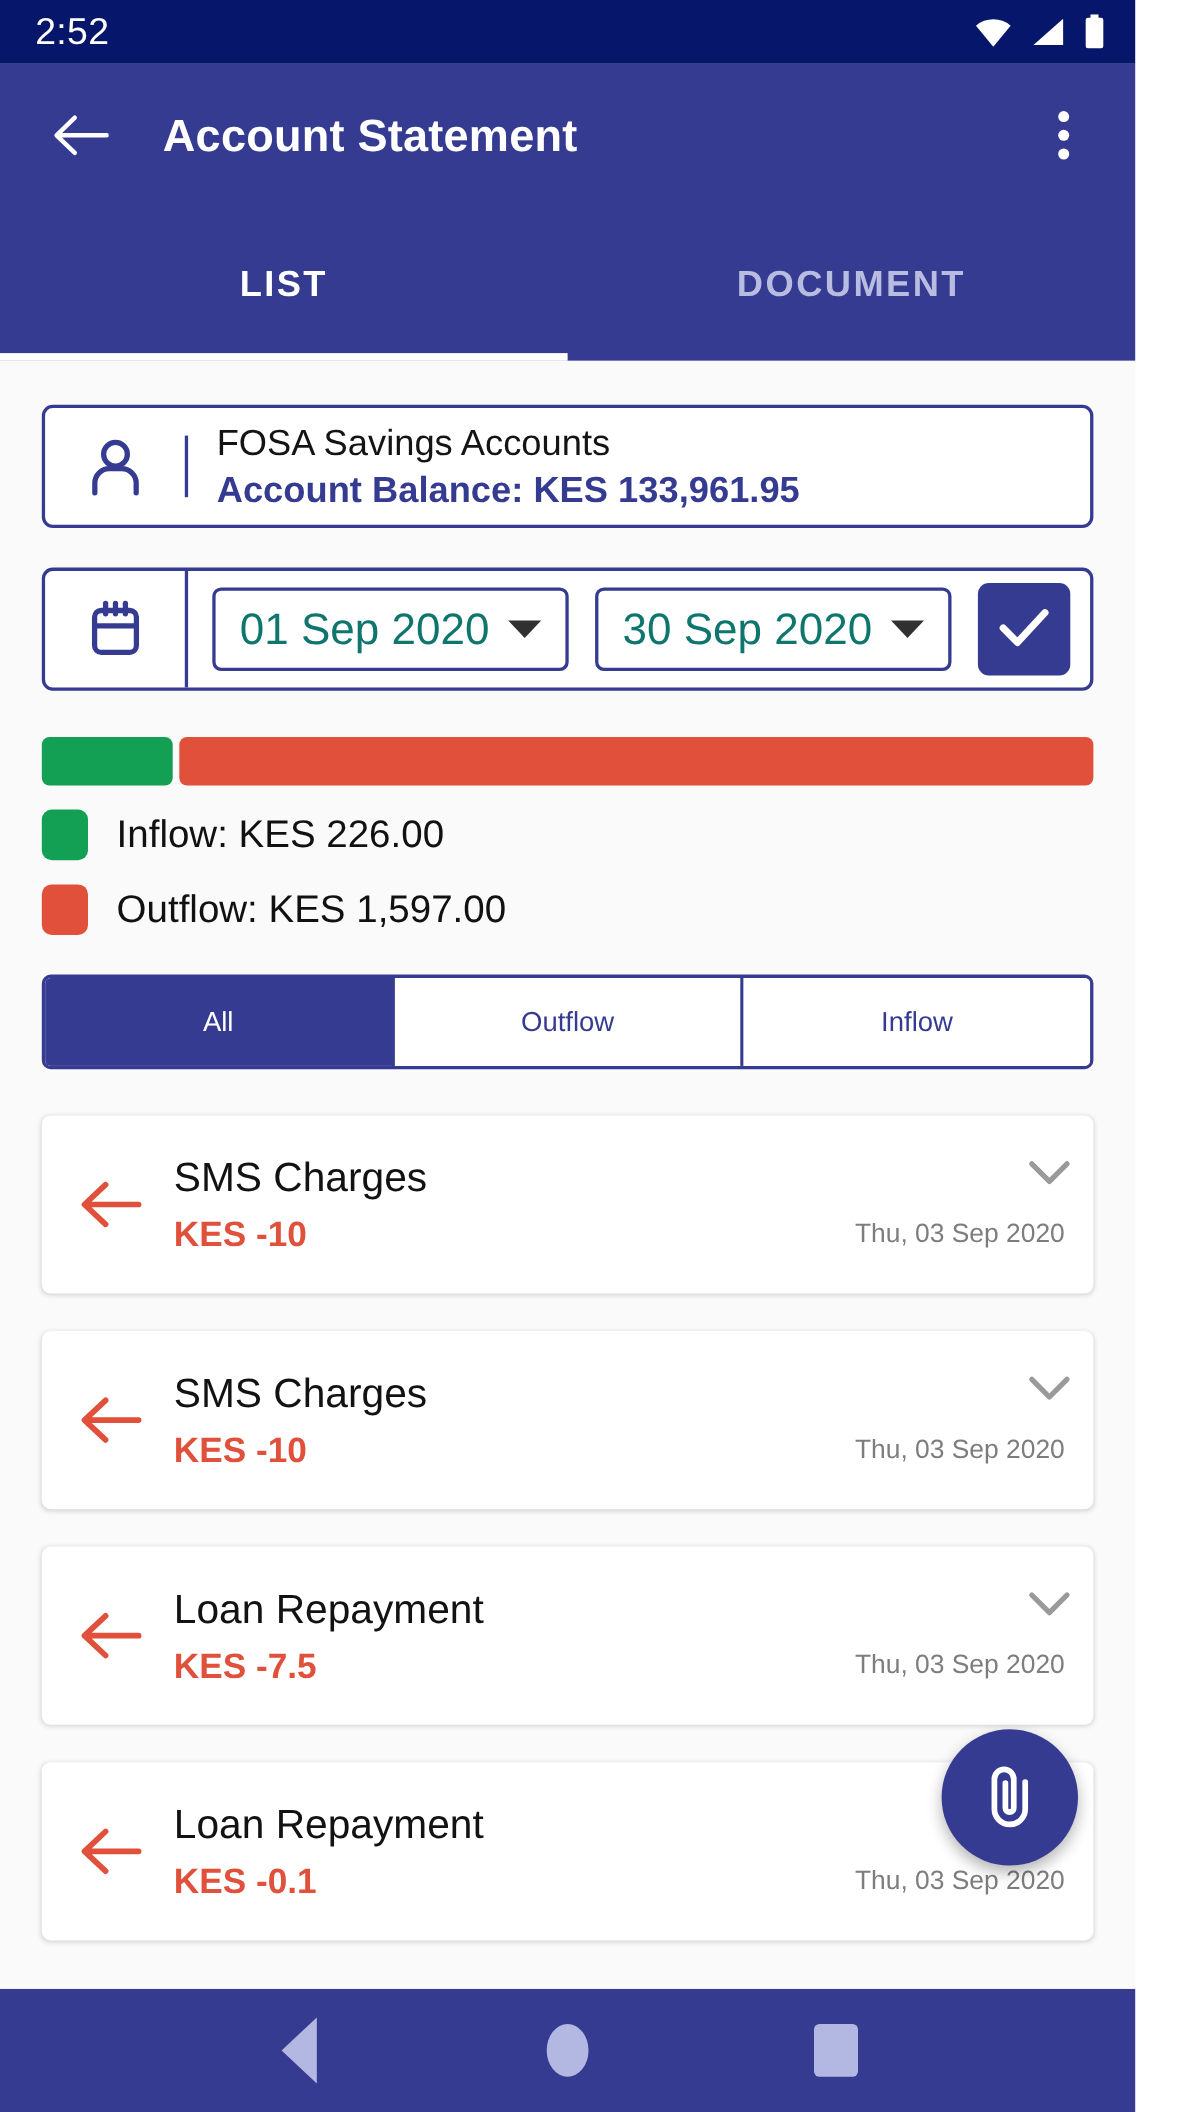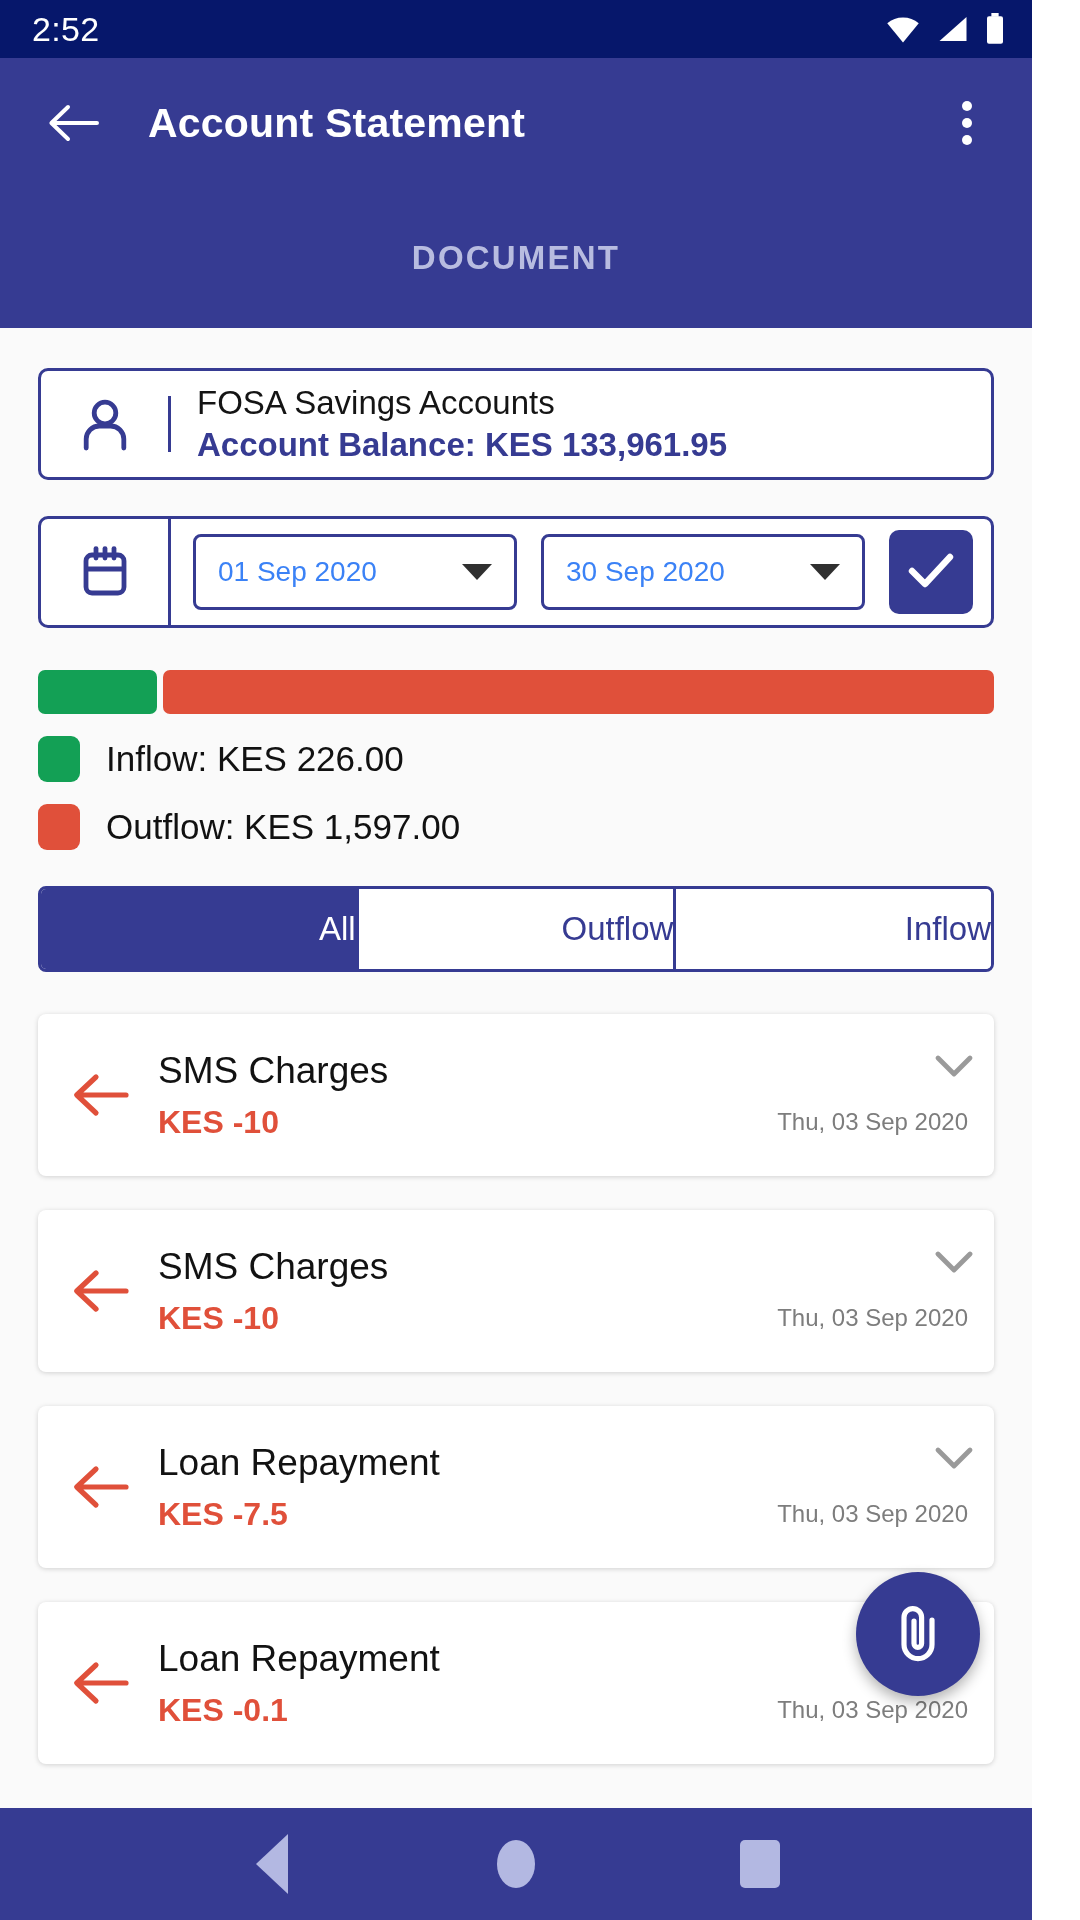--- a/index.html
+++ b/index.html
@@ -193,22 +193,22 @@
     height: 76px;
     border: 3px solid #363b92;
     border-radius: 8px;
     background: #ffffff;
     display: flex;
     align-items: center;
     padding: 0 22px;
     cursor: pointer;
   }
   .date-select .val {
-    font-size: 28px;
-    color: #3b82f6;
+    font-size: 40px;
+    color: #0f766e;
   }
   .caret {
     margin-left: auto;
     width: 0; height: 0;
     border-left: 15px solid transparent;
     border-right: 15px solid transparent;
     border-top: 16px solid #303030;
   }
   .confirm-btn {
     width: 84px;
@@ -267,22 +267,22 @@
     display: flex;
     border: 3px solid #363b92;
     border-radius: 8px;
     overflow: hidden;
     background: #ffffff;
   }
   .seg {
     flex: 1 1 0;
     display: flex;
     align-items: center;
-    justify-content: flex-end;
-    font-size: 33px;
+    justify-content: center;
+    font-size: 25px;
     color: #363b92;
     border-right: 3px solid #363b92;
     cursor: pointer;
     background: #ffffff;
   }
   .seg:last-child { border-right: none; }
   .seg.active {
     background: #363b92;
     color: #ffffff;
   }
@@ -436,20 +436,23 @@
         </svg>
       </div>
       <div class="app-title">Account Statement</div>
       <div class="overflow-btn">
         <i></i>
           <i></i>
           <i></i>
       </div>
     </div>
     <div class="tab-row">
+      <div class="tab active">
+        <span>LIST</span>
+      </div>
       <div class="tab inactive">
         <span>DOCUMENT</span>
       </div>
     </div>
   </div>
 
   <div class="content">
 
     <div class="account-card">
       <div class="account-icon-cell">

